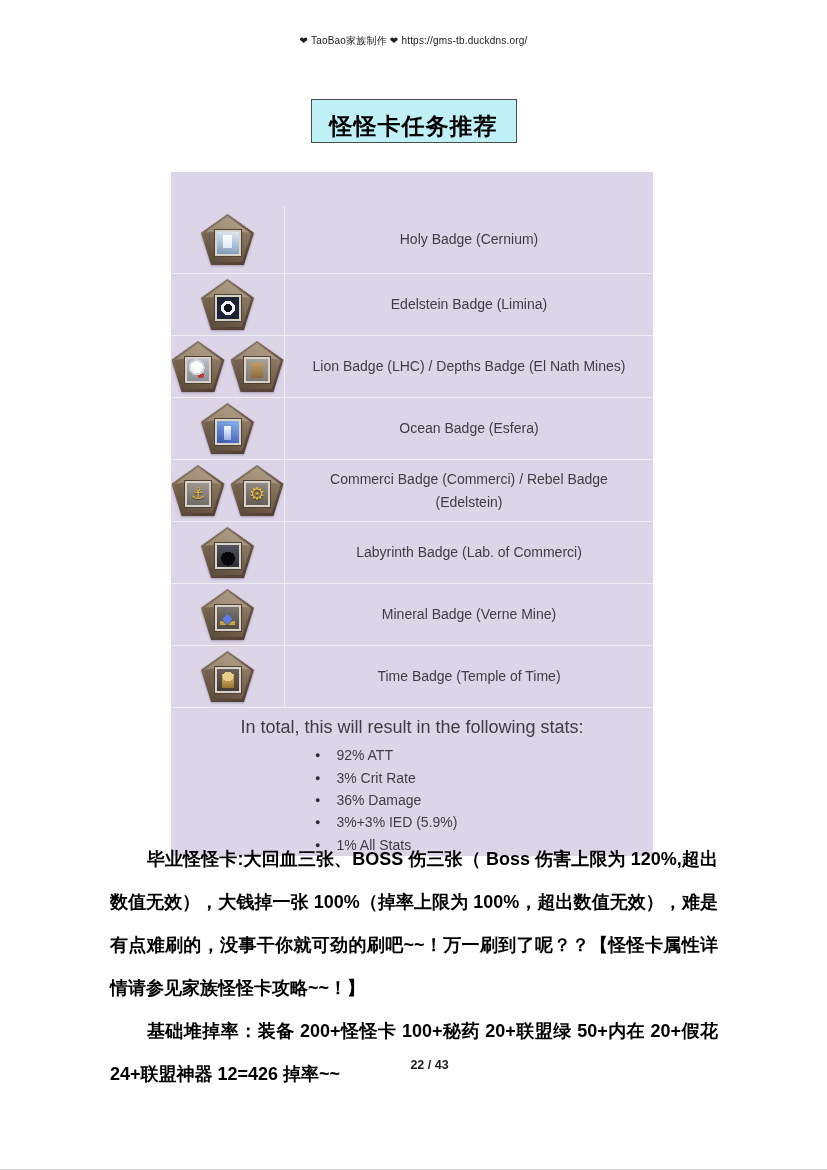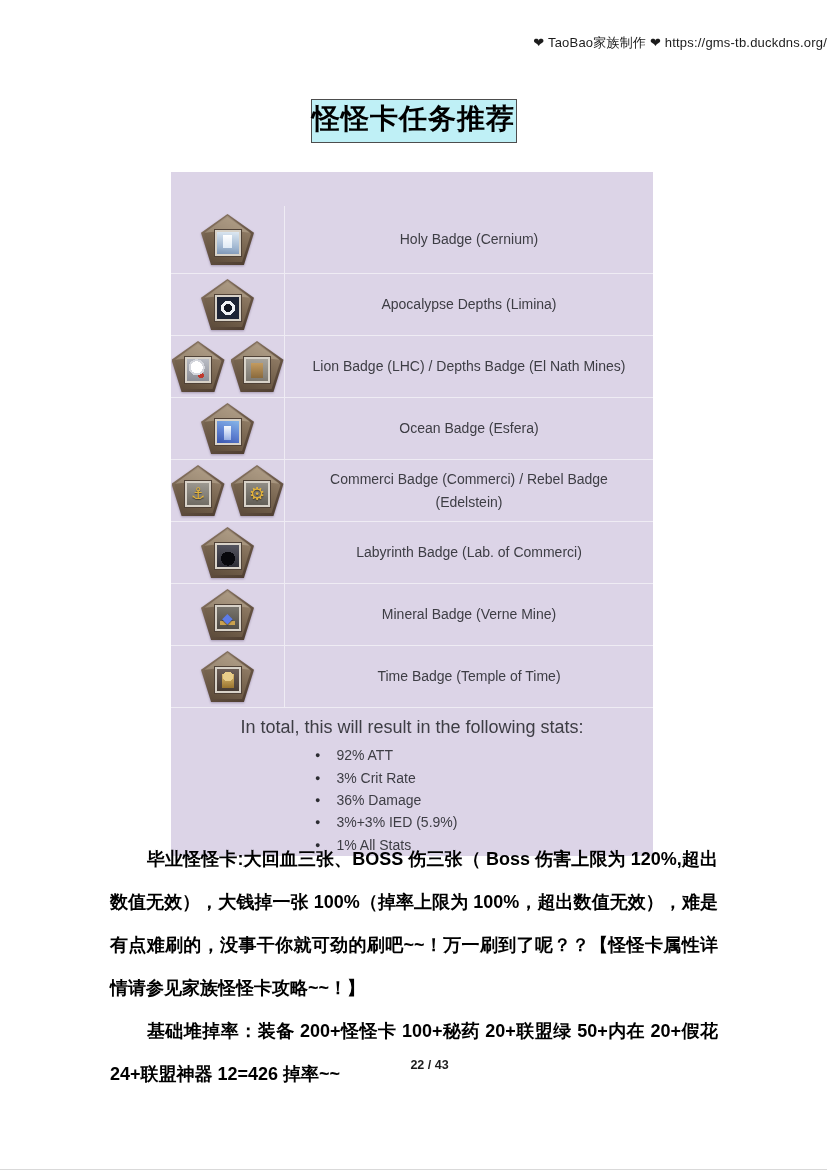--- a/index.html
+++ b/index.html
@@ -12,37 +12,37 @@
     background: #ffffff;
     font-family: "Liberation Sans", "DejaVu Sans", sans-serif;
     overflow: hidden;
     border-bottom: 1px solid #d9d9d9;
   }
 
   
   .doc-header {
     position: absolute;
     top: 34px; left: 0; width: 100%;
-    text-align: right;
-    font-size: 13px;
+    text-align: center;
+    font-size: 10px;
     color: #1c1c1c;
     letter-spacing: .2px;
   }
   .doc-header .url { color: #1c1c1c; text-decoration: none; }
 
   
   .title-box {
     position: absolute;
     top: 99px; left: 50%;
     transform: translateX(-50%);
     width: 206px; height: 44px;
     background: #bff0f6;
     border: 1px solid #4d4d4d;
-    display: flex; align-items: flex-start; justify-content: center;
-    font-size: 28px; font-weight: 700; color: #000;
+    display: flex; align-items: flex-end; justify-content: center;
+    font-size: 23px; font-weight: 700; color: #000;
     letter-spacing: 1px;
   }
 
   
   .badge-table {
     position: absolute;
     top: 172px; left: 171px;
     width: 482px;
     background: #dcd4e7;
   }
@@ -221,21 +221,21 @@
       <div class="cell-label">Holy Badge (Cernium)</div>
     </div>
 
     <div class="trow">
       <div class="cell-icon">
         <div class="badge badge--apocalypse">
           <div class="pent"></div>
           <div class="motif"></div>
         </div>
       </div>
-      <div class="cell-label">Apocalypse Depths (Limina)</div>
+      <div class="cell-label">Edelstein Badge (Limina)</div>
     </div>
 
     <div class="trow">
       <div class="cell-icon">
         <div class="badge badge--lion">
           <div class="pent"></div>
           <div class="motif"></div>
         </div>
         <div class="badge badge--depths">
           <div class="pent"></div>

